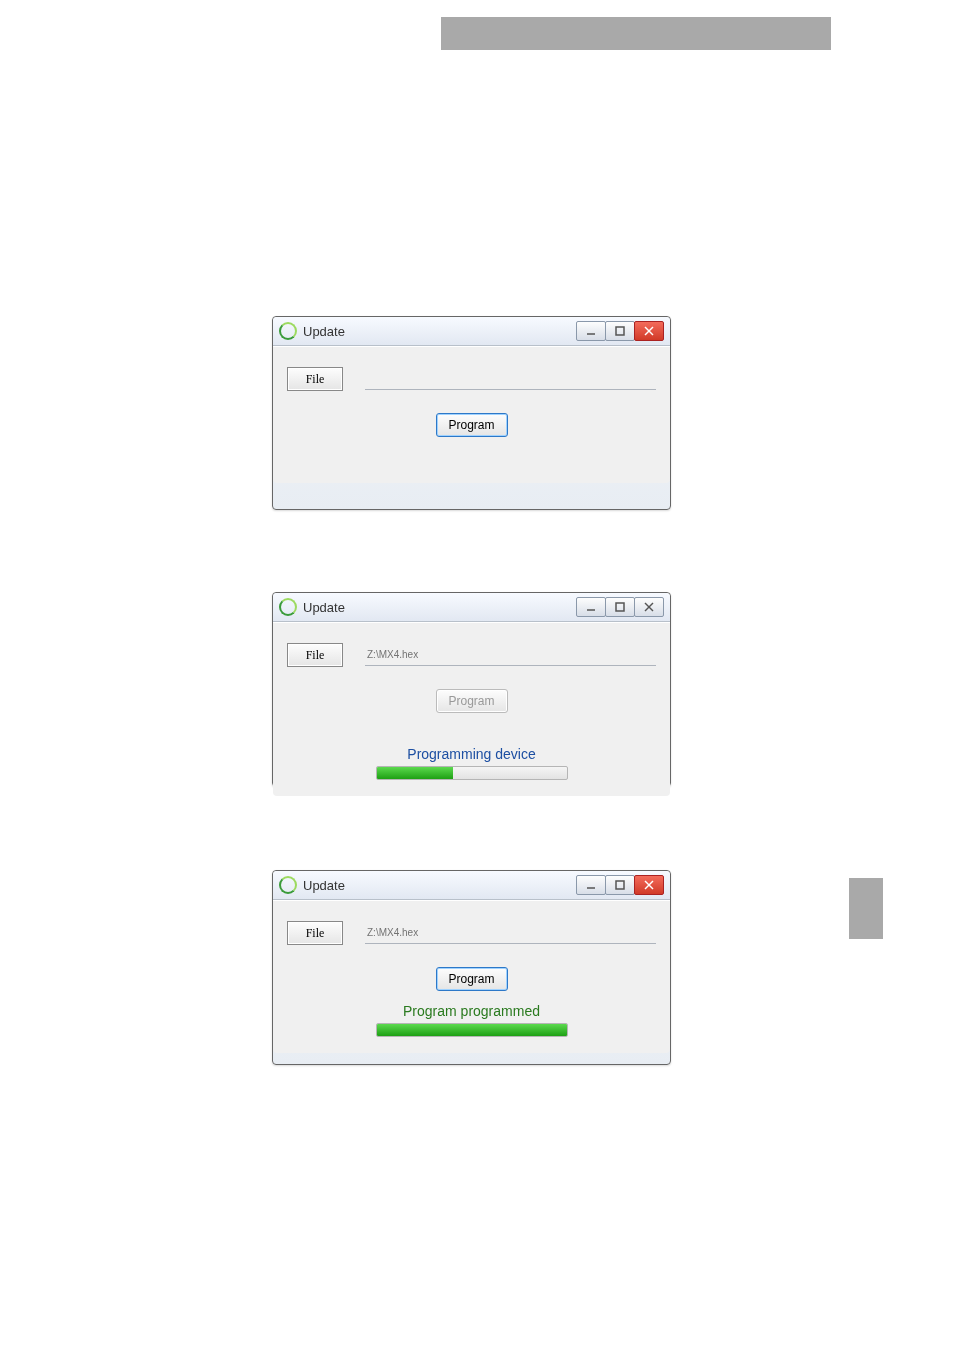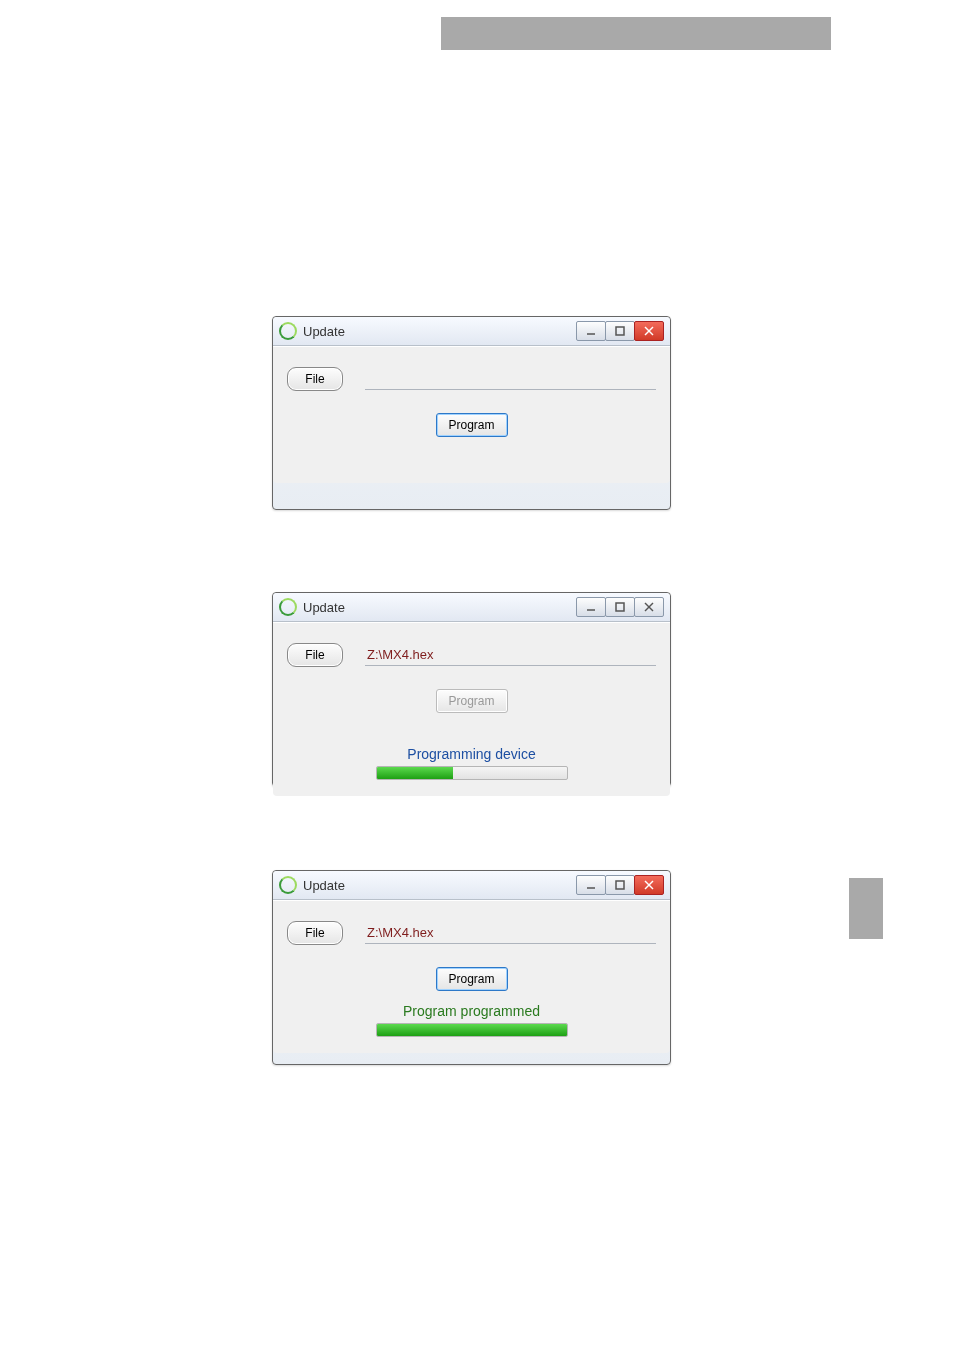--- a/index.html
+++ b/index.html
@@ -13,22 +13,22 @@
   .titlebar-text{font-size:13px;color:#333;}
   .winbtns{margin-left:auto;display:flex;}
   .wbtn{width:28px;height:18px;border:1px solid #8a98aa;background:linear-gradient(#fdfdfd,#d8dee8);border-radius:2px;margin-left:-1px;display:flex;align-items:center;justify-content:center;}
   .wbtn.close{background:linear-gradient(#f36b5b,#d13a28);border-color:#a22;}
   .wbtn.close.grey{background:linear-gradient(#fdfdfd,#d8dee8);border-color:#8a98aa;}
   .wbtn svg{stroke:#555;stroke-width:1.5;}
   .wbtn.close svg{stroke:#fff;}
   .wbtn.close.grey svg{stroke:#555;}
   .client{background:#f0f0f0;border-top:1px solid #fff;padding:12px 14px 16px;border-radius:0 0 4px 4px;}
   .row1{display:flex;align-items:center;margin:8px 0 22px;}
-  .filebtn{width:56px;height:24px;font-size:12px;background:linear-gradient(#fdfdfd,#e5e5e5);border:1px solid #888;border-radius:9px;box-shadow:inset 0 0 0 1px #fff;}
-  .fileinput{flex:1;height:20px;border:0;border-bottom:1px solid #aeb4bd;margin-left:22px;font-size:13px;background:transparent;color:#7f1d1d;padding:0 2px;}
+  .filebtn{width:56px;height:24px;font-size:12px;background:linear-gradient(#fdfdfd,#e5e5e5);border:1px solid #888;border-radius:0;box-shadow:inset 0 0 0 1px #fff;font-family:Liberation Serif, serif;}
+  .fileinput{flex:1;height:20px;border:0;border-bottom:1px solid #aeb4bd;margin-left:22px;font-size:10px;background:transparent;color:#737373;padding:0 2px;}
   .progrow{text-align:center;}
   .progbtn{width:72px;height:24px;font-size:12px;background:linear-gradient(#fdfdfd,#e5e5e5);border:1px solid #888;border-radius:3px;box-shadow:inset 0 0 0 1px #fff;}
   .progbtn.focus{border:1px solid #2d78c8;box-shadow:inset 0 0 0 1px #9fd2ff;}
   .progbtn:disabled{color:#999;border-color:#bbb;}
   .status{margin-top:12px;font-size:14px;text-align:center;}
   .status.blue{color:#1d4fa2;margin-top:33px;}
   .status.green{color:#2a7a1f;}
   .pbar{width:190px;height:12px;margin:4px auto 0;border:1px solid #b5b5b5;border-radius:2px;background:linear-gradient(#f5f5f5,#e3e3e3);overflow:hidden;}
   .pfill{height:100%;background:linear-gradient(#5bd94e,#1ea014);}
   .spacer-below{height:30px;}

